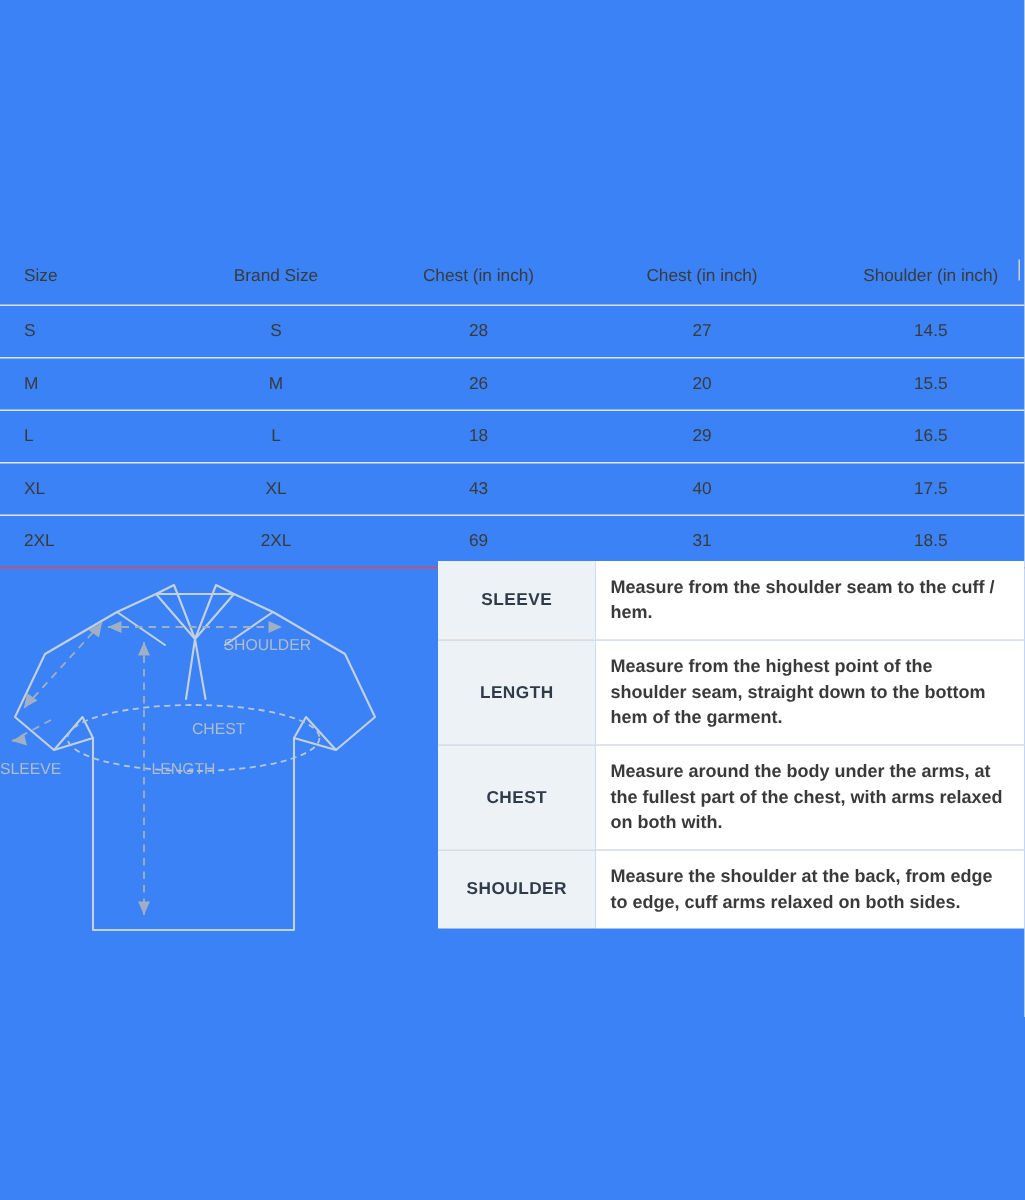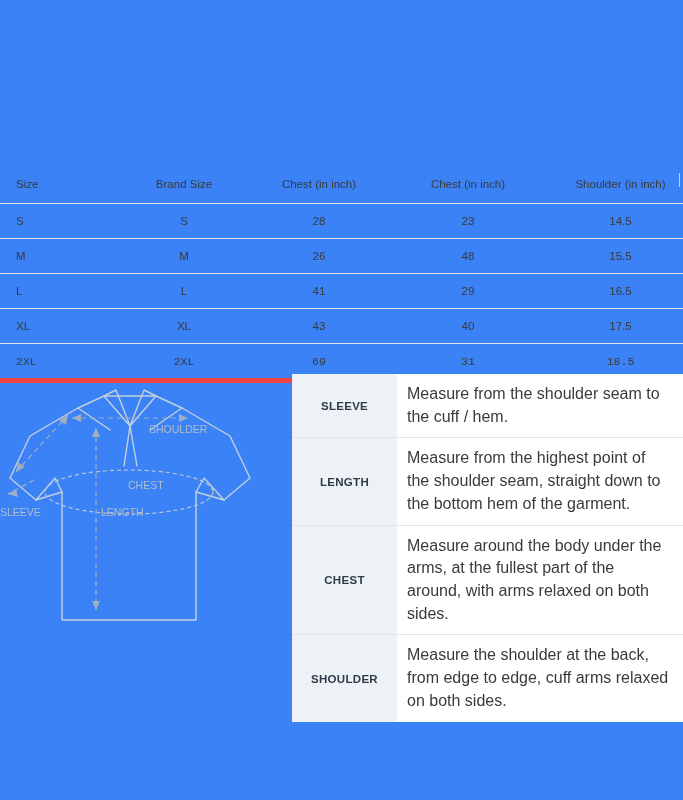--- a/index.html
+++ b/index.html
@@ -59,22 +59,21 @@
   .size-table th.col-chest, .size-table td.col-chest {
     width: 150px;
   }
   .size-table th.col-length, .size-table td.col-length {
     width: 148px;
   }
   .size-table th.col-shoulder, .size-table td.col-shoulder {
     width: 157px;
   }
   .size-table tbody tr:last-child td {
-    border-bottom: 5px solid #ef4444;
-    font-family: Liberation Mono, monospace;
+    border-bottom: 1px solid #ef4444;
   }
 
   
   .lower {
     position: absolute;
     left: 0;
     top: 374px;
     width: 683px;
     height: 252px;
   }
@@ -110,24 +109,25 @@
     width: 105px;
     background: #edf2f7;
     text-align: center;
     font-size: 11.5px;
     font-weight: bold;
     color: #2f3b48;
     letter-spacing: 0.3px;
   }
   td.m-desc {
     padding: 9px 12px 9px 10px;
-    font-size: 16px;
+    font-size: 12px;
     line-height: 1.42;
     color: #3a3a3a;
     background: #ffffff;
+    font-weight: bold;
   }
 
   .right-tick {
     position: absolute;
     right: 3px;
     top: 173px;
     width: 1px;
     height: 14px;
     background: #cfcfcf;
   }
@@ -145,34 +145,34 @@
         <th class="col-chest">Chest (in inch)</th>
         <th class="col-length">Chest (in inch)</th>
         <th class="col-shoulder">Shoulder (in inch)</th>
       </tr>
     </thead>
     <tbody>
       <tr>
         <td class="col-size">S</td>
         <td class="col-brand">S</td>
         <td class="col-chest">28</td>
-        <td class="col-length">23</td>
+        <td class="col-length">27</td>
         <td class="col-shoulder">14.5</td>
       </tr>
       <tr>
         <td class="col-size">M</td>
         <td class="col-brand">M</td>
         <td class="col-chest">26</td>
-        <td class="col-length">48</td>
+        <td class="col-length">20</td>
         <td class="col-shoulder">15.5</td>
       </tr>
       <tr>
         <td class="col-size">L</td>
         <td class="col-brand">L</td>
-        <td class="col-chest">41</td>
+        <td class="col-chest">18</td>
         <td class="col-length">29</td>
         <td class="col-shoulder">16.5</td>
       </tr>
       <tr>
         <td class="col-size">XL</td>
         <td class="col-brand">XL</td>
         <td class="col-chest">43</td>
         <td class="col-length">40</td>
         <td class="col-shoulder">17.5</td>
       </tr>
@@ -244,21 +244,21 @@
         <tr>
           <td class="m-label">SLEEVE</td>
           <td class="m-desc">Measure from the shoulder seam to the cuff / hem.</td>
         </tr>
         <tr>
           <td class="m-label">LENGTH</td>
           <td class="m-desc">Measure from the highest point of the shoulder seam, straight down to the bottom hem of the garment.</td>
         </tr>
         <tr>
           <td class="m-label">CHEST</td>
-          <td class="m-desc">Measure around the body under the arms, at the fullest part of the around, with arms relaxed on both sides.</td>
+          <td class="m-desc">Measure around the body under the arms, at the fullest part of the chest, with arms relaxed on both with.</td>
         </tr>
         <tr>
           <td class="m-label">SHOULDER</td>
           <td class="m-desc">Measure the shoulder at the back, from edge to edge, cuff arms relaxed on both sides.</td>
         </tr>
       </tbody>
     </table>
 
   </div>
 </div>

